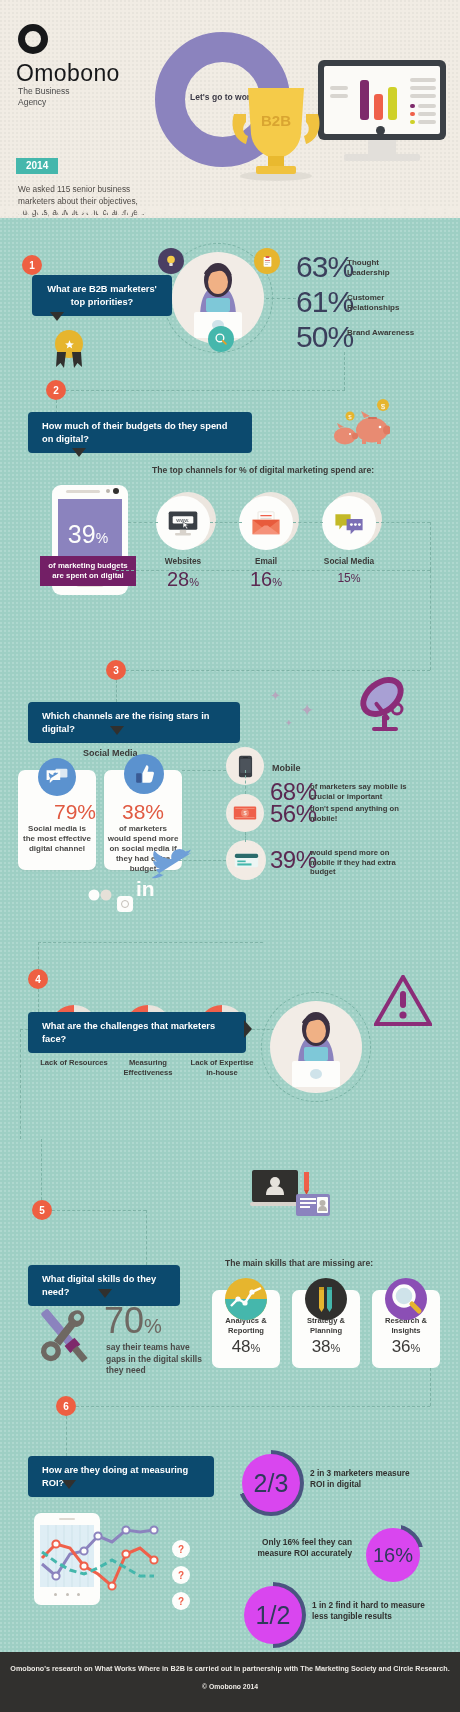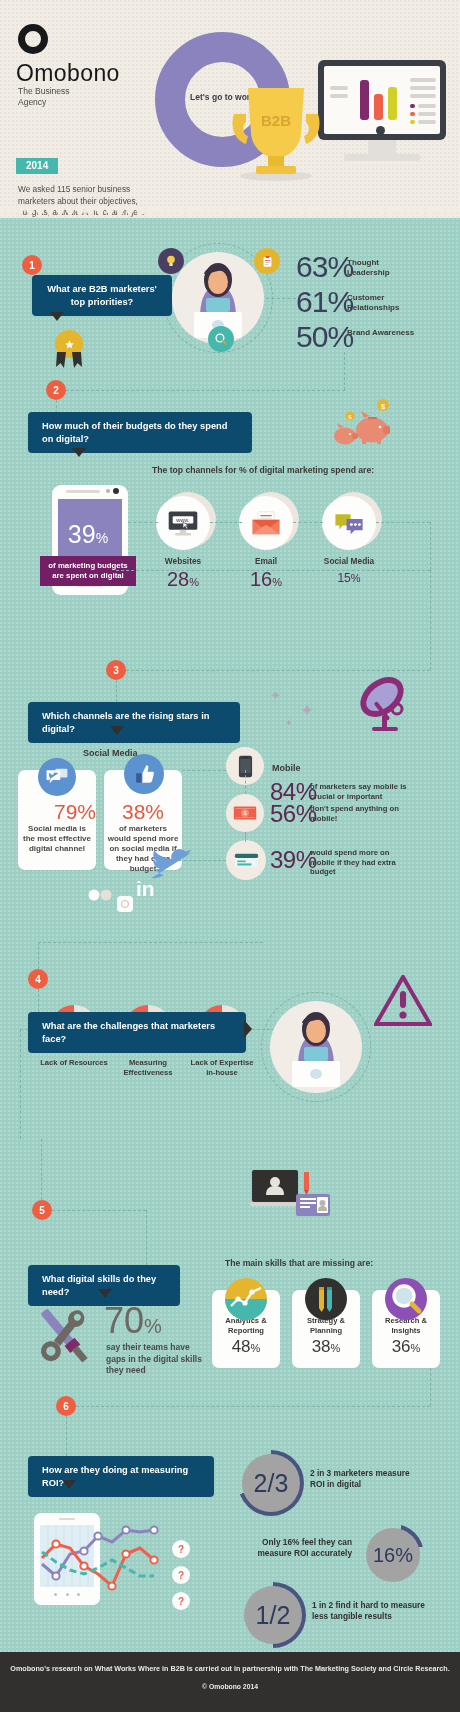--- a/index.html
+++ b/index.html
@@ -162,21 +162,21 @@
 
   .skill-card {
     position:absolute; width:68px; height:78px; background:#fdfdfb;
     border-radius:7px; text-align:center; padding-top:26px;
   }
   .skill-name { font-size:7.6px; line-height:9.5px; color:#3b3a38; font-weight:700;}
   .skill-pct { font-size:17px; color:#3b3a38; font-weight:400; margin-top:2px;}
   .skill-pct .pc { font-size:11px;}
 
   .roi-ring {
-    position:absolute; border-radius:50%; background:#a3a3a3;
+    position:absolute; border-radius:50%; background:#d946ef;
     display:flex; align-items:center; justify-content:center;
     font-size:25px; color:#2f3a5c; font-weight:400;
   }
   .roi-cap { position:absolute; font-size:8.3px; line-height:11px; color:#31302e; font-weight:700;}
 
   .footer {
     position:absolute; left:0; top:1652px; width:460px; height:60px;
     background:#31302e; color:#ece9e4; text-align:center; padding-top:12px;
   }
   .footer .l1 { font-size:7.2px; line-height:9.5px; font-weight:700;}
@@ -444,21 +444,21 @@
   <div class="sect-head" style="left:272px; top:763px;">Mobile</div>
 
   <div class="icon-circle" style="left:226px; top:747px; width:38px; height:38px; background:#f2ebe4;">
     <svg viewBox="0 0 18 28" width="15" height="23">
         <rect x="1" y="1" width="16" height="26" rx="2.5" fill="#3a3f45"></rect>
         <rect x="2.5" y="5" width="13" height="17" rx="1" fill="#4c535b"></rect>
         <rect x="6" y="2.5" width="6" height="1.3" rx=".6" fill="#2a2e33"></rect>
       </svg>
   </div>
   <div style="position:absolute; left:270px; top:778px;">
-    <span class="mob-num">84</span><span class="mob-num pc">%</span>
+    <span class="mob-num">68</span><span class="mob-num pc">%</span>
   </div>
   <div class="mob-cap" style="position:absolute; left:310px; top:782px; width:104px;">of marketers say mobile is crucial or important</div>
 
   <div class="icon-circle" style="left:226px; top:794px; width:38px; height:38px; background:#f2ebe4;">
     <svg viewBox="0 0 30 20" width="24" height="16">
         <rect x="1" y="2" width="28" height="16" rx="1.5" fill="#ef604a"></rect>
         <circle cx="15" cy="10" r="5" fill="#f08a72"></circle>
         <text x="15" y="13" font-size="7" text-anchor="middle" fill="#fdfdfb" font-family="sans-serif">$</text>
         <rect x="3" y="4" width="24" height="1" fill="#f59680"></rect>
         <rect x="3" y="15" width="24" height="1" fill="#f59680"></rect>

